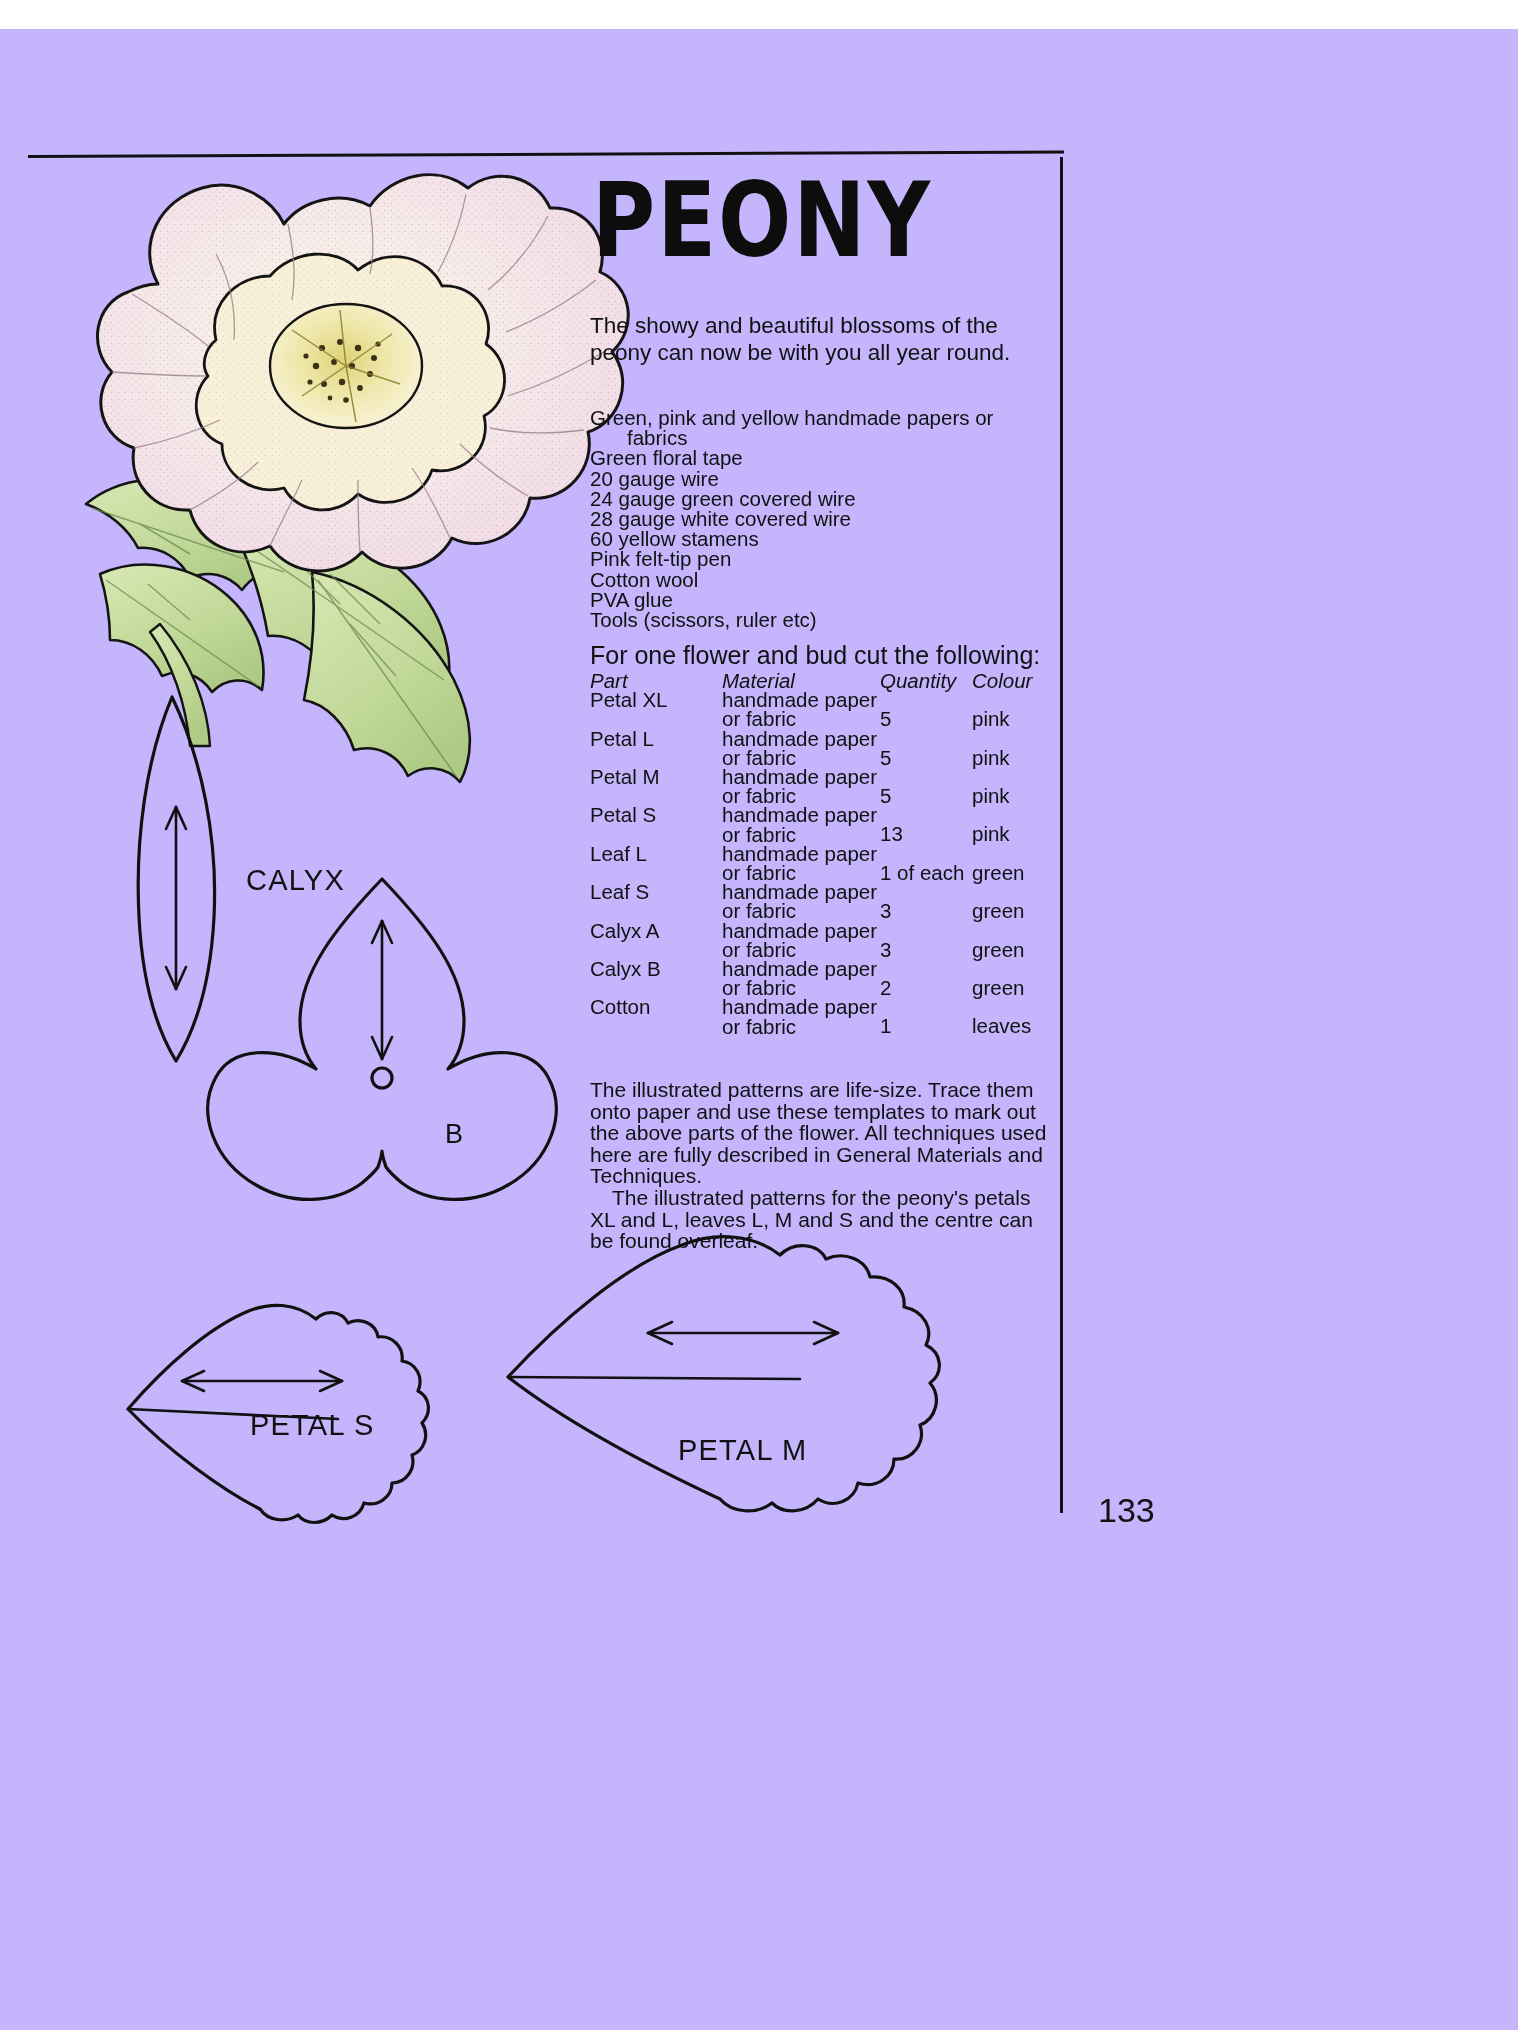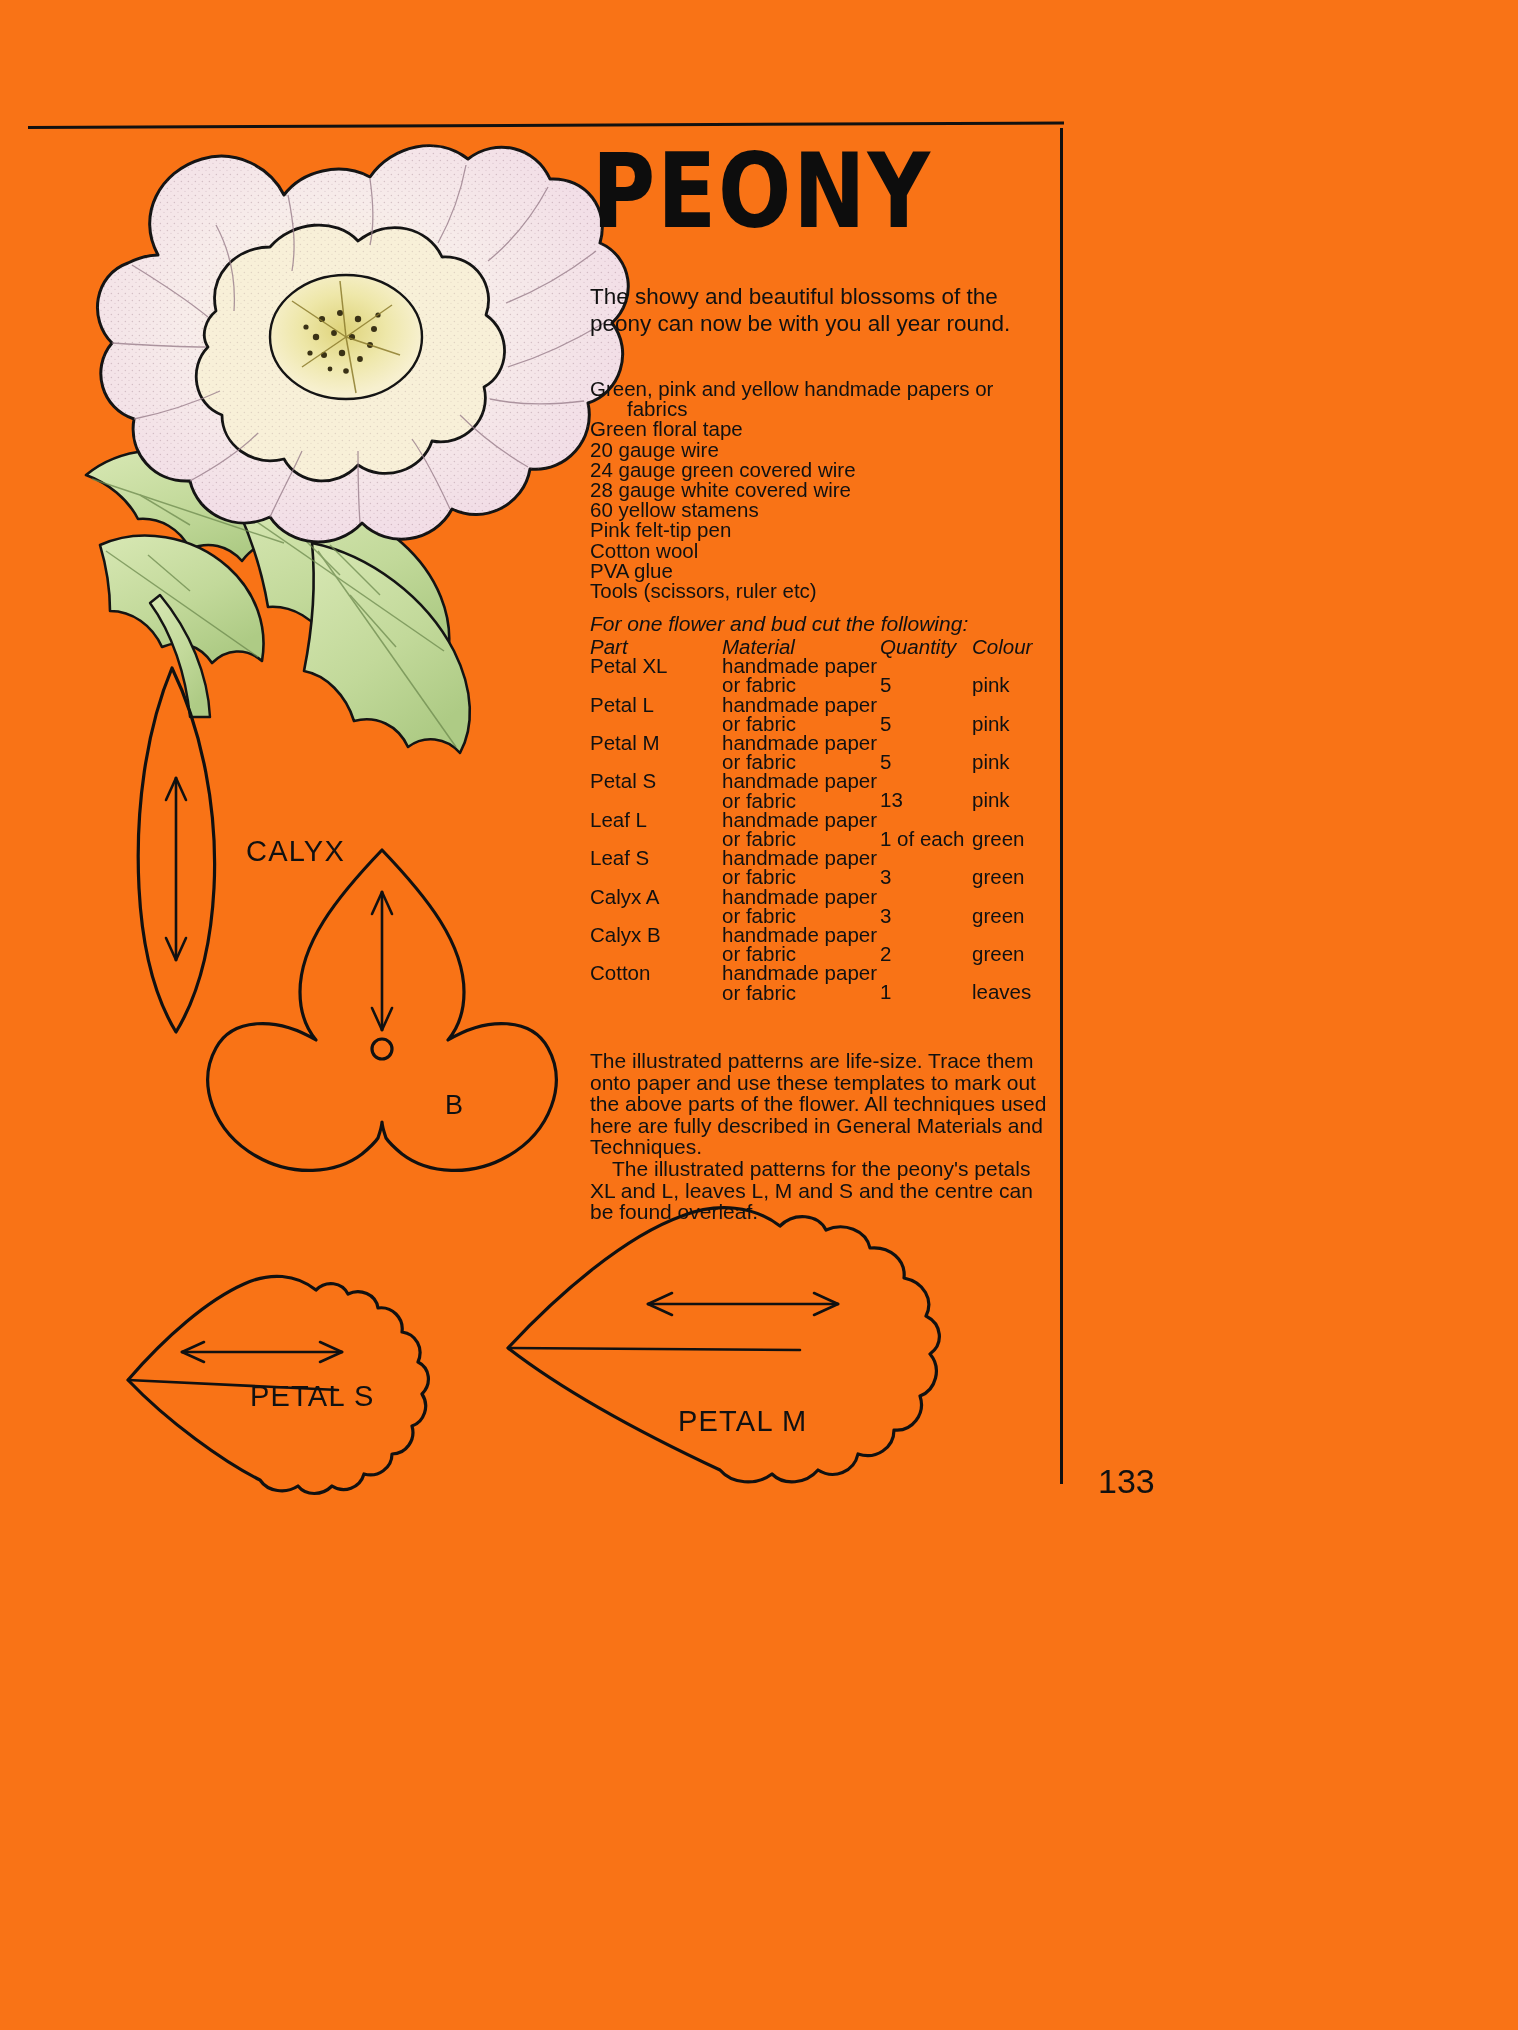--- a/index.html
+++ b/index.html
@@ -1,39 +1,39 @@
 <!DOCTYPE html>
 <html><head>
 <meta charset="utf-8">
 <style>
   html,body{margin:0;padding:0;background:#ffffff;}
   body{width:1518px;height:2030px;position:relative;overflow:hidden;
        font-family:"Liberation Sans","DejaVu Sans",sans-serif;color:#1a1a1a;
        -webkit-font-smoothing:antialiased;}
-  .page{position:absolute;inset:0;background:#f97316;}
+  .page{position:absolute;inset:0;background:#c4b5fd;margin-top:29px;}
 
   
   .rule-top{position:absolute;left:28px;top:126px;width:1036px;height:3px;background:#111;
             transform:rotate(-0.25deg);transform-origin:left center;}
   .rule-right{position:absolute;left:1060px;top:128px;width:3px;height:1356px;background:#111;}
 
   
   .title{position:absolute;left:592px;top:140px;font-size:88px;letter-spacing:2px;
          font-family:"DejaVu Sans",sans-serif;font-weight:bold;color:#0d0d0d;
          transform:scaleY(1.18) scaleX(0.98);transform-origin:left top;line-height:1;}
 
   
   .col{position:absolute;left:590px;width:470px;}
   .intro{top:283px;font-size:22.5px;line-height:27px;color:#111;}
   .materials{top:379px;font-size:20.5px;line-height:20.2px;color:#111;}
   .materials div{white-space:pre-wrap;}
   .materials .indent{padding-left:37px;}
 
   .tablewrap{top:612px;font-size:20.5px;color:#111;}
-  .tcap{font-style:italic;font-size:21px;margin-bottom:1px;}
+  .tcap{font-size:25px;margin-bottom:1px;}
   table.parts{border-collapse:collapse;width:460px;font-size:20.5px;}
   table.parts td{vertical-align:top;padding:0;line-height:19.2px;}
   table.parts th{vertical-align:top;padding:0;font-style:italic;font-weight:normal;
                  text-align:left;line-height:19.2px;}
   .c-part{width:132px;}
   .c-mat{width:158px;}
   .c-qty{width:92px;}
   .c-col{width:78px;}
   .qtycell,.colcell{padding-top:19px!important;}
   .matline2{display:block;}

